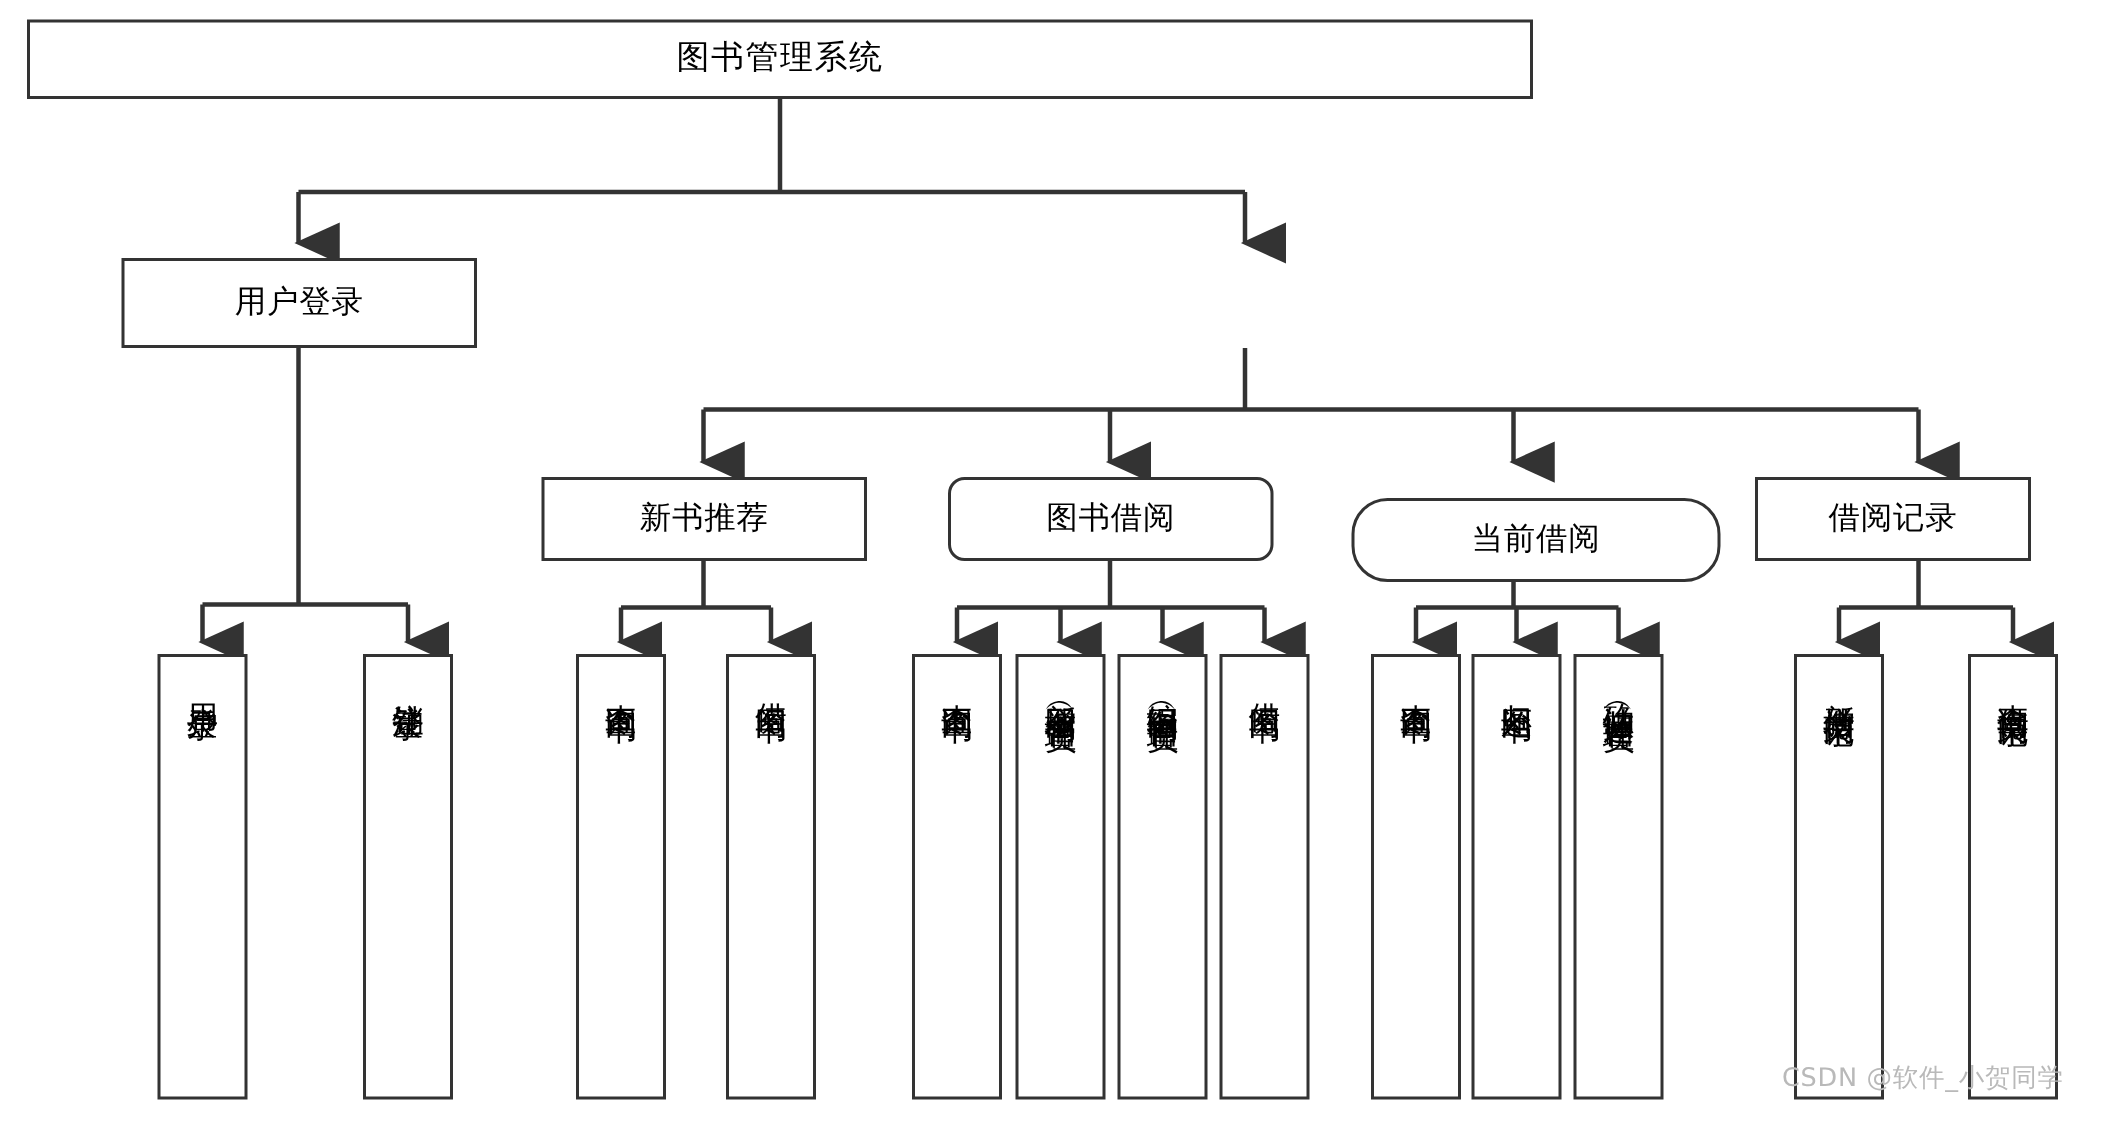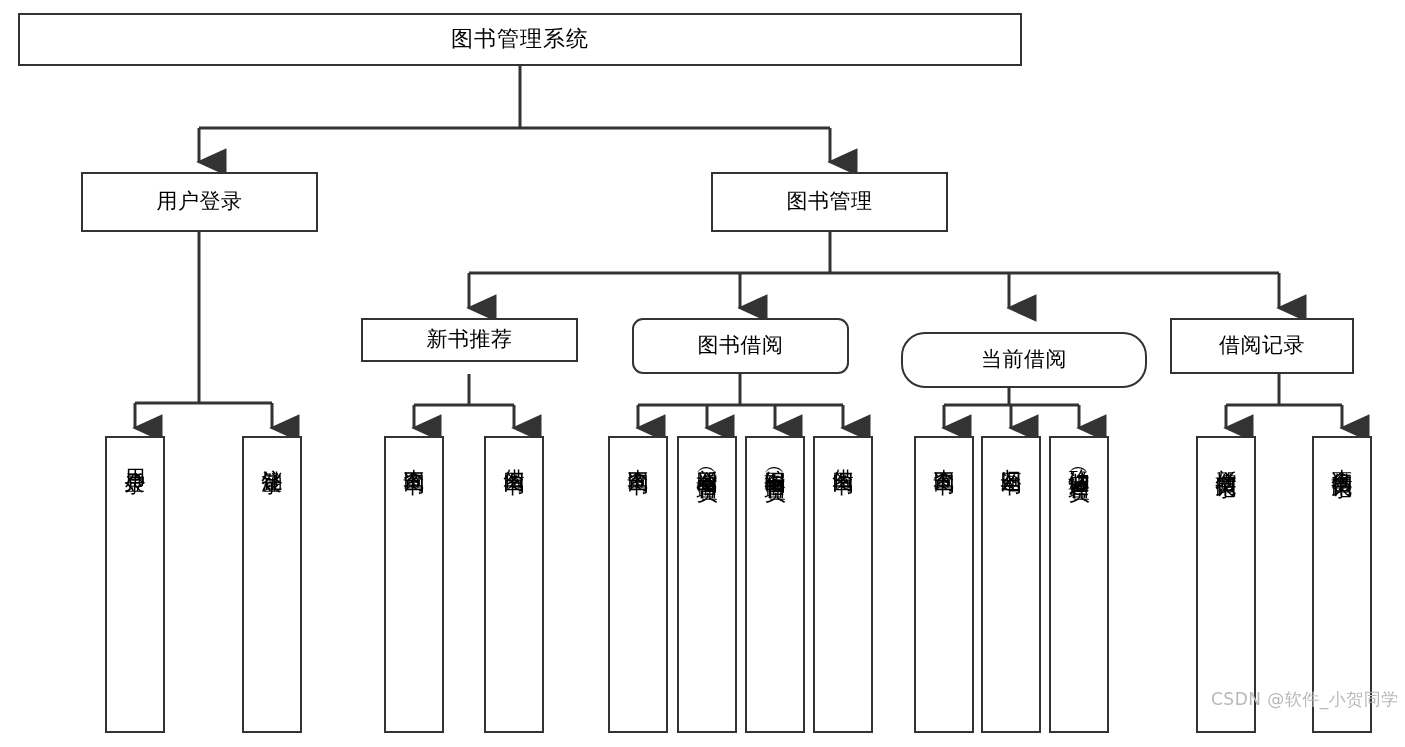--- a/index.html
+++ b/index.html
@@ -129,25 +129,22 @@
     </g>
   </svg>
 
   <div class="node root horiz" style="left:18px; top:13px; width:1004px; height:53px;">
     <span class="node-label">图书管理系统</span>
   </div>
 
   <div class="node horiz" style="left:81px; top:172px; width:237px; height:60px;">
     <span class="node-label">用户登录</span>
   </div>
-  <div class="node horiz" style="left:711px; top:172px; width:237px; height:60px;">
-    <span class="node-label">图书管理</span>
-  </div>
-
-  <div class="node horiz" style="left:361px; top:318px; width:217px; height:44px;">
+
+  <div class="node horiz" style="left:361px; top:318px; width:217px; height:56px;">
     <span class="node-label">新书推荐</span>
   </div>
   <div class="node horiz" style="left:632px; top:318px; width:217px; height:56px;border-radius:11px;">
     <span class="node-label">图书借阅</span>
   </div>
   <div class="node horiz" style="left:901px; top:332px; width:246px; height:56px;border-radius:24px;">
     <span class="node-label">当前借阅</span>
   </div>
   <div class="node horiz" style="left:1170px; top:318px; width:184px; height:56px;">
     <span class="node-label">借阅记录</span>
@@ -190,15 +187,15 @@
     <span class="node-label">确认归还（管理员）</span>
   </div>
 
   <div class="node vert" style="left:1196px; top:436px; width:60px; height:297px;">
     <span class="node-label">新增借阅记录</span>
   </div>
   <div class="node vert" style="left:1312px; top:436px; width:60px; height:297px;">
     <span class="node-label">查询借阅记录</span>
   </div>
 
-  <div class="watermark" style="left:1188px; top:688px;margin-left:23px;">CSDN @软件_小贺同学</div>
+  <div class="watermark" style="left:1188px; top:707px;">CSDN @软件_小贺同学</div>
 
 </div>
 
 </body></html>

